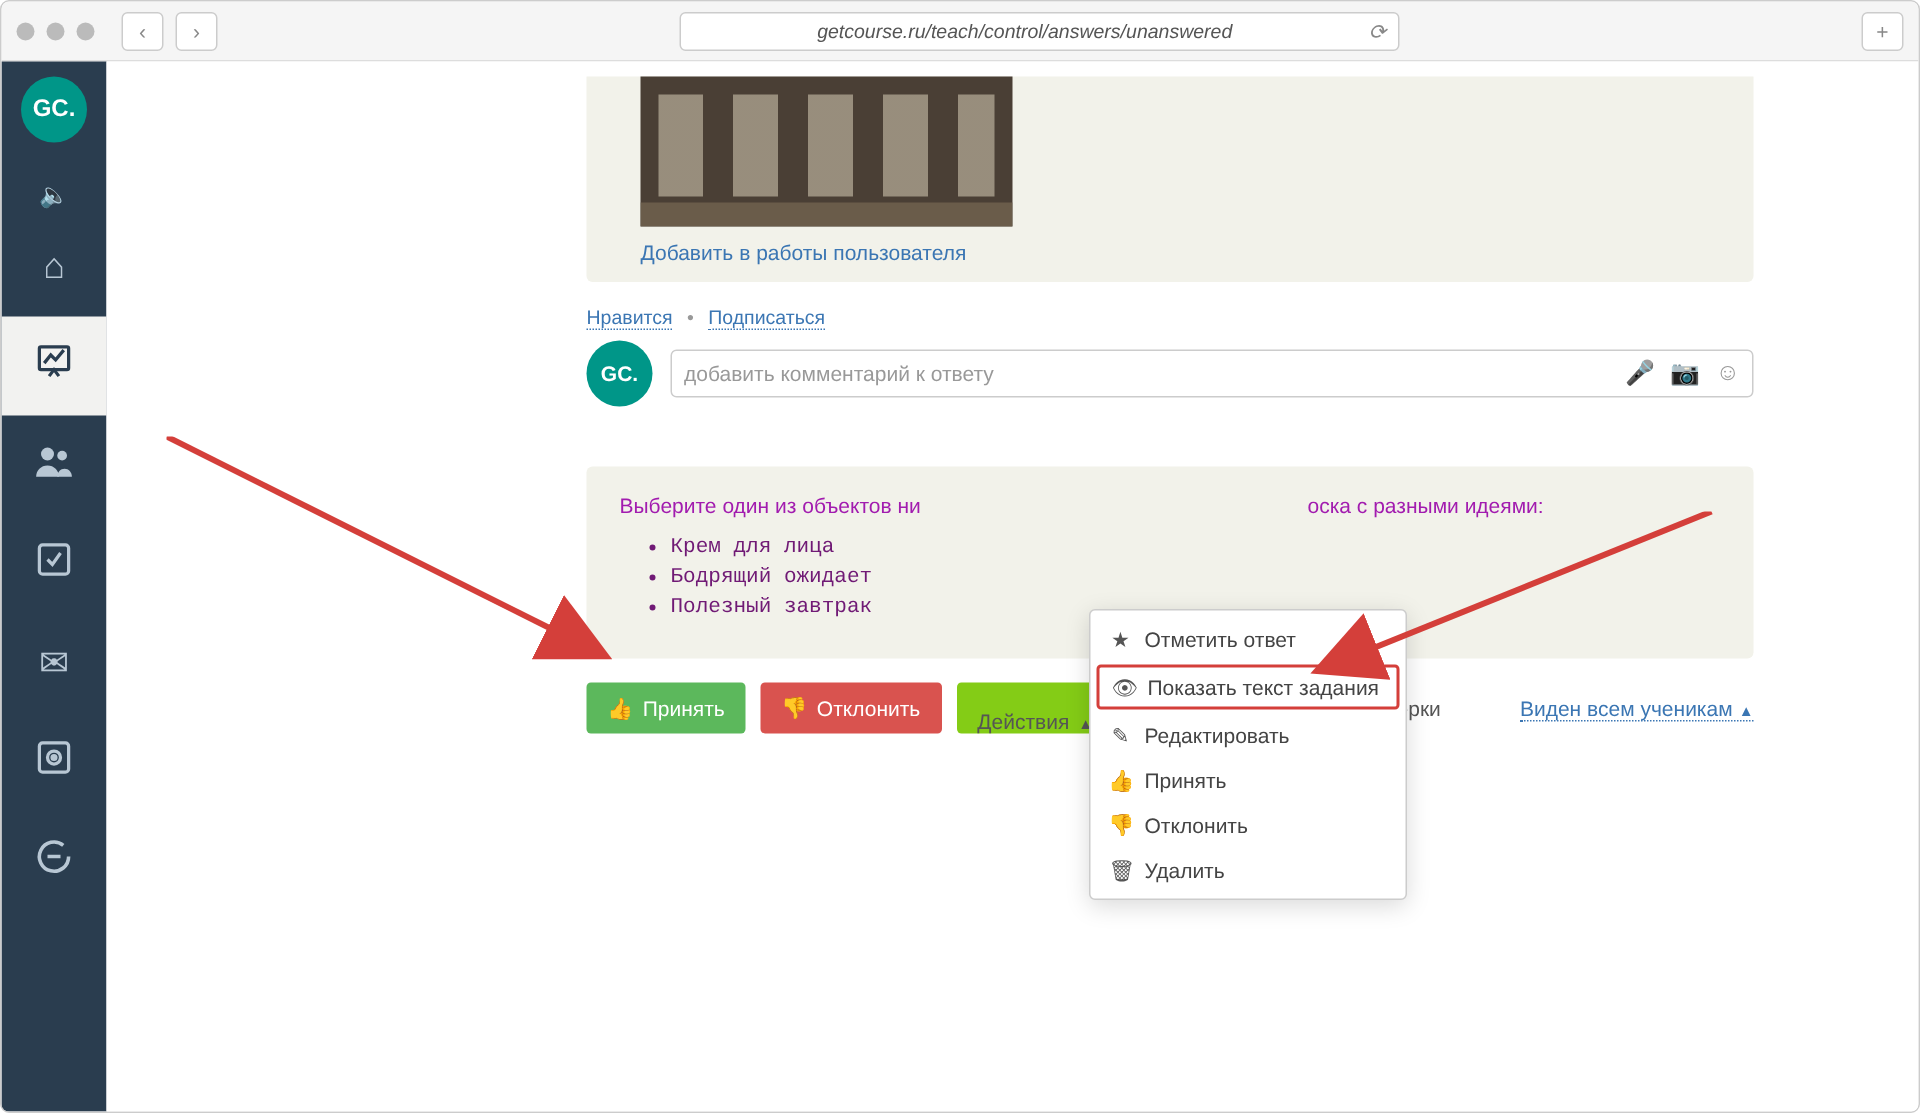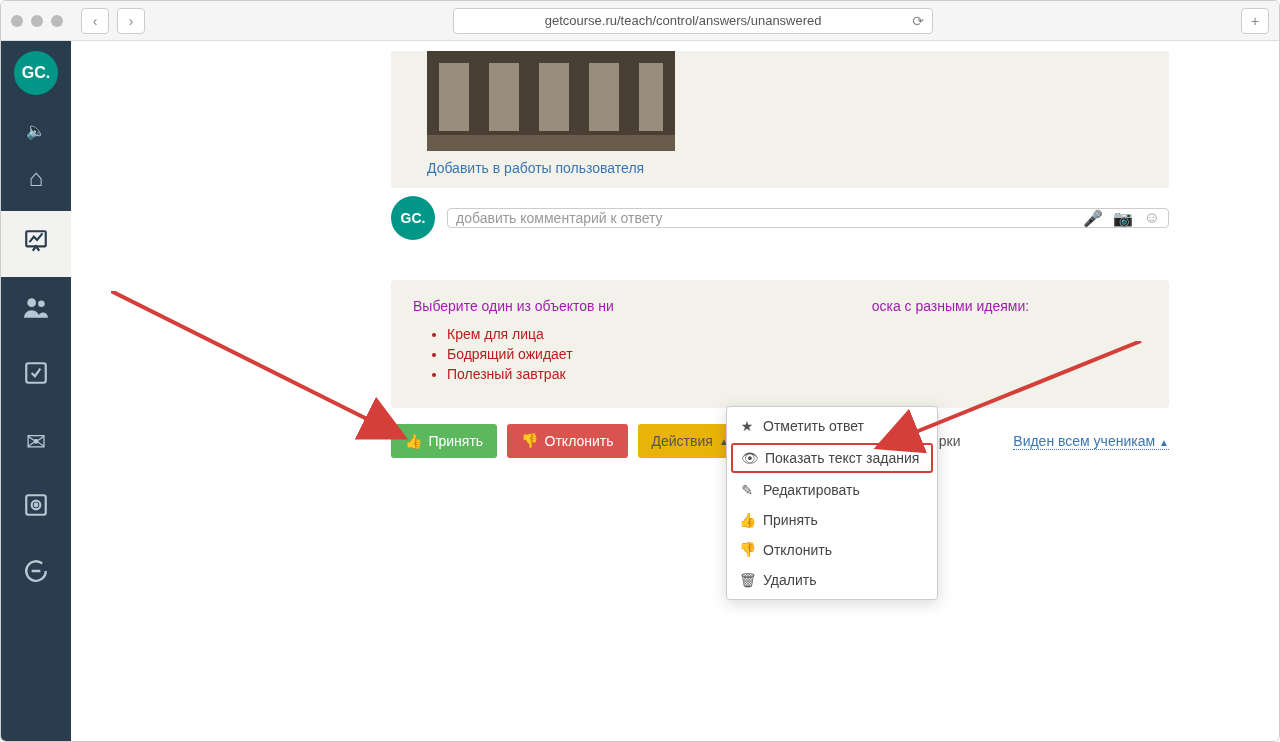--- a/index.html
+++ b/index.html
@@ -3,21 +3,21 @@
 <meta charset="utf-8">
 <style>
   * { box-sizing: border-box; margin: 0; padding: 0; }
   body { font-family: -apple-system, "Helvetica Neue", Arial, sans-serif; font-size: 14px; color: #333; background: #fff; }
   .browser-window { width: 1280px; height: 742px; border: 1px solid #ccc; border-radius: 6px; overflow: hidden; position: relative; background: #fff; }
   .browser-toolbar { height: 40px; background: #f5f5f5; border-bottom: 1px solid #ddd; display: flex; align-items: center; padding: 0 10px; gap: 8px; }
   .traffic-lights { display: flex; gap: 8px; margin-right: 10px; }
   .traffic-light { width: 12px; height: 12px; border-radius: 50%; background: #bbb; }
   .nav-btn { width: 28px; height: 26px; border: 1px solid #ccc; border-radius: 4px; background: #fff; display: flex; align-items: center; justify-content: center; color: #888; cursor: pointer; }
   .url-bar-wrap { flex: 1; display: flex; justify-content: center; }
-  .url-bar { width: 480px; height: 26px; border: 1px solid #ccc; border-radius: 4px; background: #fff; display: flex; align-items: center; padding: 0 8px; gap: 8px; position: relative; }
+  .url-bar { width: 480px; height: 26px; border: 1px solid #ccc; border-radius: 4px; background: #fff; display: flex; align-items: center; padding: 0 8px; gap: 8px; position: relative; font-style: italic; }
   .url-text { flex: 1; text-align: center; color: #555; font-size: 13px; }
   .reload-icon { color: #888; cursor: pointer; }
   .new-tab { width: 28px; height: 26px; border: 1px solid #ccc; border-radius: 4px; background: #fff; display: flex; align-items: center; justify-content: center; color: #888; cursor: pointer; margin-left: auto; }
   .content-area { display: flex; height: calc(100% - 40px); }
   .sidebar { width: 70px; background: #2a3d4f; display: flex; flex-direction: column; align-items: center; padding-top: 10px; }
   .gc-logo { width: 44px; height: 44px; border-radius: 50%; background: #009688; color: #fff; display: flex; align-items: center; justify-content: center; font-weight: bold; font-size: 16px; margin-bottom: 20px; }
   .sb-item { width: 70px; height: 66px; display: flex; align-items: center; justify-content: center; color: #b8c7d4; cursor: pointer; font-size: 24px; }
   .sb-item.muted { color: #5a6b7a; height: 30px; font-size: 16px; }
   .sb-item.active { background: #f2f2f0; color: #2a3d4f; }
   .main { flex: 1; background: #fff; position: relative; overflow: hidden; }
@@ -29,32 +29,32 @@
   .attach-links { margin-left: 20px; margin-top: 6px; }
   .link { color: #3b76b3; cursor: pointer; }
   .file-meta { margin-left: 20px; margin-top: 14px; }
   .file-name { color: #3b76b3; cursor: pointer; }
   .file-size { color: #777; margin-top: 2px; }
   .post-actions { margin-top: 16px; font-size: 13px; }
   .post-actions .link { border-bottom: 1px dotted #3b76b3; }
   .dot-sep { color: #999; margin: 0 6px; }
   .comment-row { display: flex; align-items: center; gap: 12px; margin-top: 8px; }
   .avatar { width: 44px; height: 44px; border-radius: 50%; background: #009688; color: #fff; display: flex; align-items: center; justify-content: center; font-weight: bold; font-size: 14px; }
-  .comment-box { flex: 1; border: 1px solid #ccc; border-radius: 4px; height: 20px; display: flex; align-items: center; padding: 0 8px; gap: 10px; background: #fff; }
+  .comment-box { flex: 1; border: 1px solid #ccc; border-radius: 4px; height: 32px; display: flex; align-items: center; padding: 0 8px; gap: 10px; background: #fff; }
   .comment-placeholder { flex: 1; color: #999; }
   .input-icon { color: #999; cursor: pointer; font-size: 16px; }
   .task-block { background: #f2f2ea; border-radius: 4px; margin-top: 40px; padding: 18px 22px 22px 22px; position: relative; }
   .task-prompt { color: #a21caf; }
-  .task-list { margin: 12px 0 0 34px; color: #b91c1c; }
+  .task-list { margin: 12px 0 0 34px; color: #701a75; font-family: Liberation Mono, monospace; }
   .task-list li { margin: 4px 0; }
   .actions-row { display: flex; align-items: center; gap: 10px; margin-top: 16px; flex-wrap: wrap; }
   .btn { height: 34px; padding: 0 14px; border: none; border-radius: 3px; color: #fff; display: inline-flex; align-items: center; gap: 6px; cursor: pointer; font-size: 14px; }
   .btn-green { background: #5cb85c; }
   .btn-red { background: #d9534f; }
-  .btn-grey { background: #eab308; color: #555; }
+  .btn-grey { background: #84cc16; color: #555; align-items: flex-end; }
   .status-text { color: #555; margin-left: 30px; }
   .visibility { color: #3b76b3; border-bottom: 1px dotted #3b76b3; cursor: pointer; margin-left: auto; }
   .caret-up { font-size: 10px; margin-left: 4px; color: #3b76b3; }
   .dropdown { position: absolute; top: 365px; left: 655px; width: 212px; background: #fff; border: 1px solid #ccc; border-radius: 4px; box-shadow: 0 4px 16px rgba(0,0,0,.15); padding: 4px 0; z-index: 20; }
   .dd-item { display: flex; align-items: center; gap: 8px; padding: 7px 12px; cursor: pointer; color: #444; font-size: 14px; }
   .dd-item.highlight { border: 2px solid #d43f3a; border-radius: 3px; margin: 2px 4px; padding: 5px 8px; }
   .dd-icon { width: 16px; text-align: center; color: #555; }
   .arrow-svg { position: absolute; pointer-events: none; z-index: 30; }
   .thumb-down { display: inline-block; transform: scaleY(-1); }
 </style>
@@ -145,20 +145,25 @@
 
     <div class="main">
       <div class="answer-region">
         <div class="answer-body">
           <div class="attachment-img"></div>
           <div class="attach-links">
             <div class="link">Добавить в работы пользователя</div>
           </div>
         </div>
 
+        <div class="post-actions">
+          <span class="link">Нравится</span>
+          <span class="dot-sep">•</span>
+          <span class="link">Подписаться</span>
+        </div>
 
         <div class="comment-row">
           <div class="avatar">GC.</div>
           <div class="comment-box">
             <span class="comment-placeholder">добавить комментарий к ответу</span>
             <span class="input-icon">🎤</span>
             <span class="input-icon">📷</span>
             <span class="input-icon">☺</span>
           </div>
         </div>

